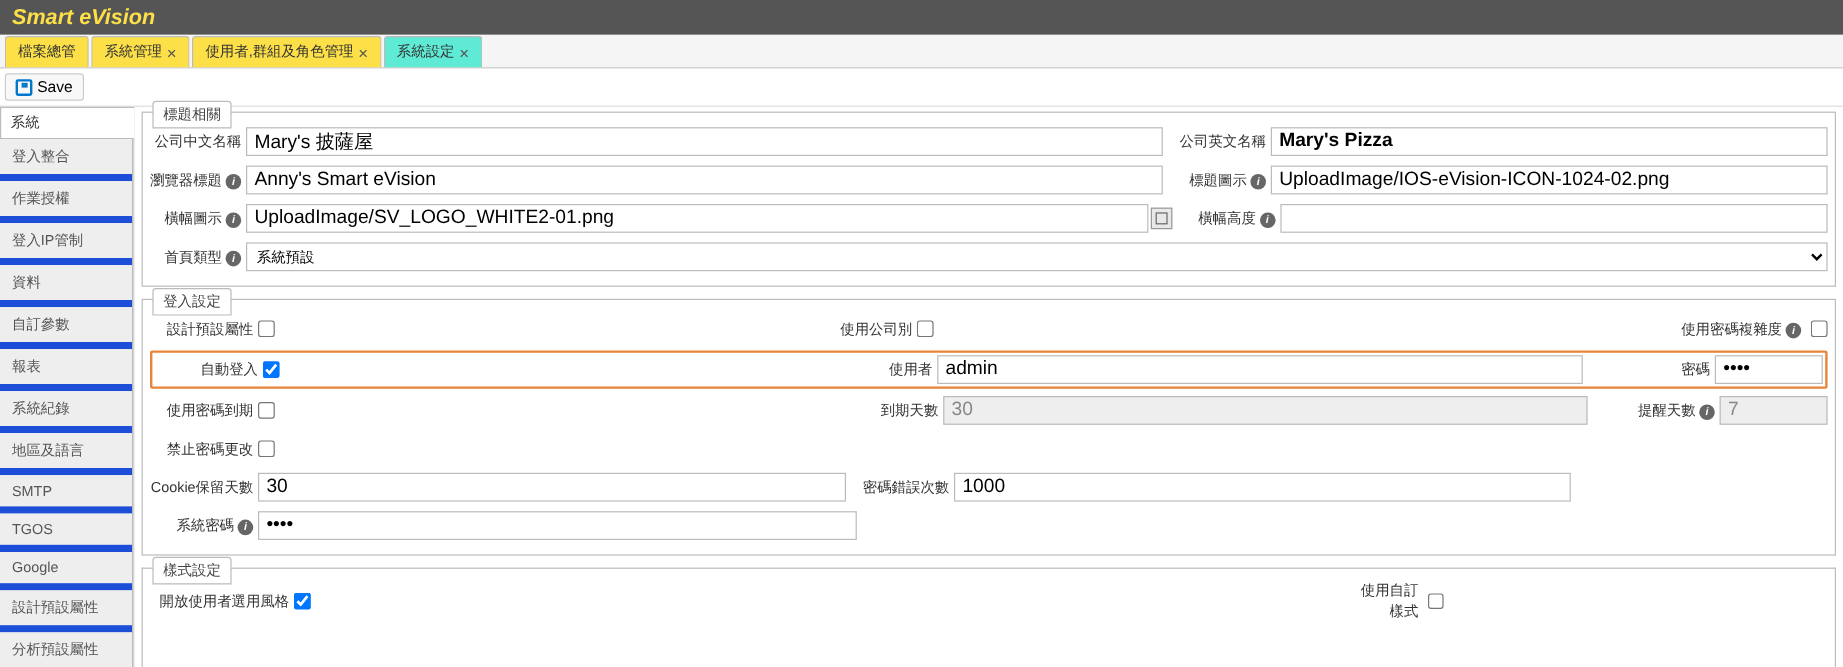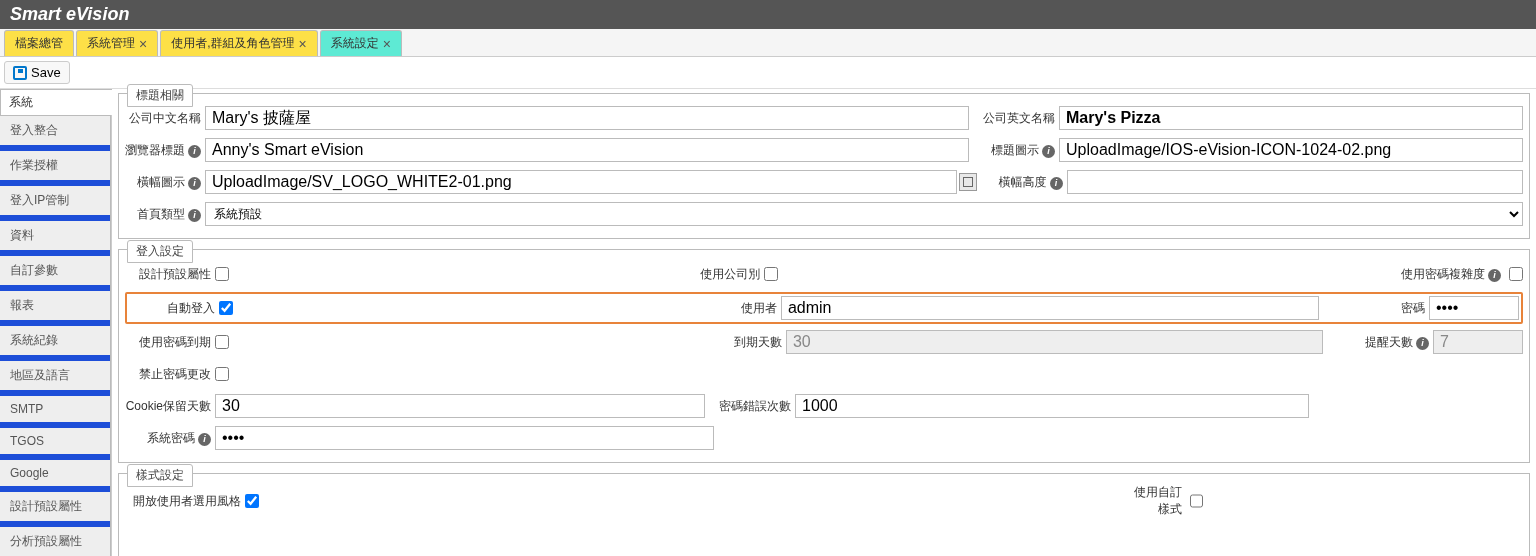--- a/index.html
+++ b/index.html
@@ -1,17 +1,17 @@
 <!DOCTYPE html>
 <html><head>
 <meta charset="utf-8">
 <style>
 * { box-sizing: border-box; margin: 0; padding: 0; }
 body { font-family: "Microsoft JhengHei", Arial, sans-serif; font-size: 13px; color: #333; background: #fff; }
-.titlebar { background: #555; color: #ffffff; font-style: italic; font-weight: bold; font-size: 18px; padding: 4px 10px; }
+.titlebar { background: #555; color: #fde047; font-style: italic; font-weight: bold; font-size: 18px; padding: 4px 10px; }
 .tabs-strip { background: #f5f5f5; border-bottom: 1px solid #ccc; height: 28px; display: flex; align-items: flex-end; padding-left: 4px; }
 .tab { border: 1px solid #bbb; border-bottom: none; background: #fde047; padding: 4px 10px; margin-right: 2px; border-radius: 3px 3px 0 0; font-size: 12px; display: flex; align-items: center; gap: 4px; cursor: pointer; }
 .tab.active { background: #5eead4; }
 .tab-close { color: #555; font-size: 14px; cursor: pointer; line-height: 1; }
 .toolbar { border-bottom: 1px solid #ddd; padding: 4px; }
 .save-btn { border: 1px solid #ccc; background: #f8f8f8; padding: 3px 8px; border-radius: 3px; cursor: pointer; display: inline-flex; align-items: center; gap: 4px; font-size: 13px; }
 .save-icon { display: inline-block; width: 14px; height: 14px; border: 2px solid #0077cc; border-radius: 2px; position: relative; }
 .save-icon::after { content: ''; position: absolute; top: 1px; left: 3px; width: 5px; height: 4px; background: #0077cc; }
 .main { display: flex; }
 .left-col { width: 112px; border-right: 1px solid #ccc; }

